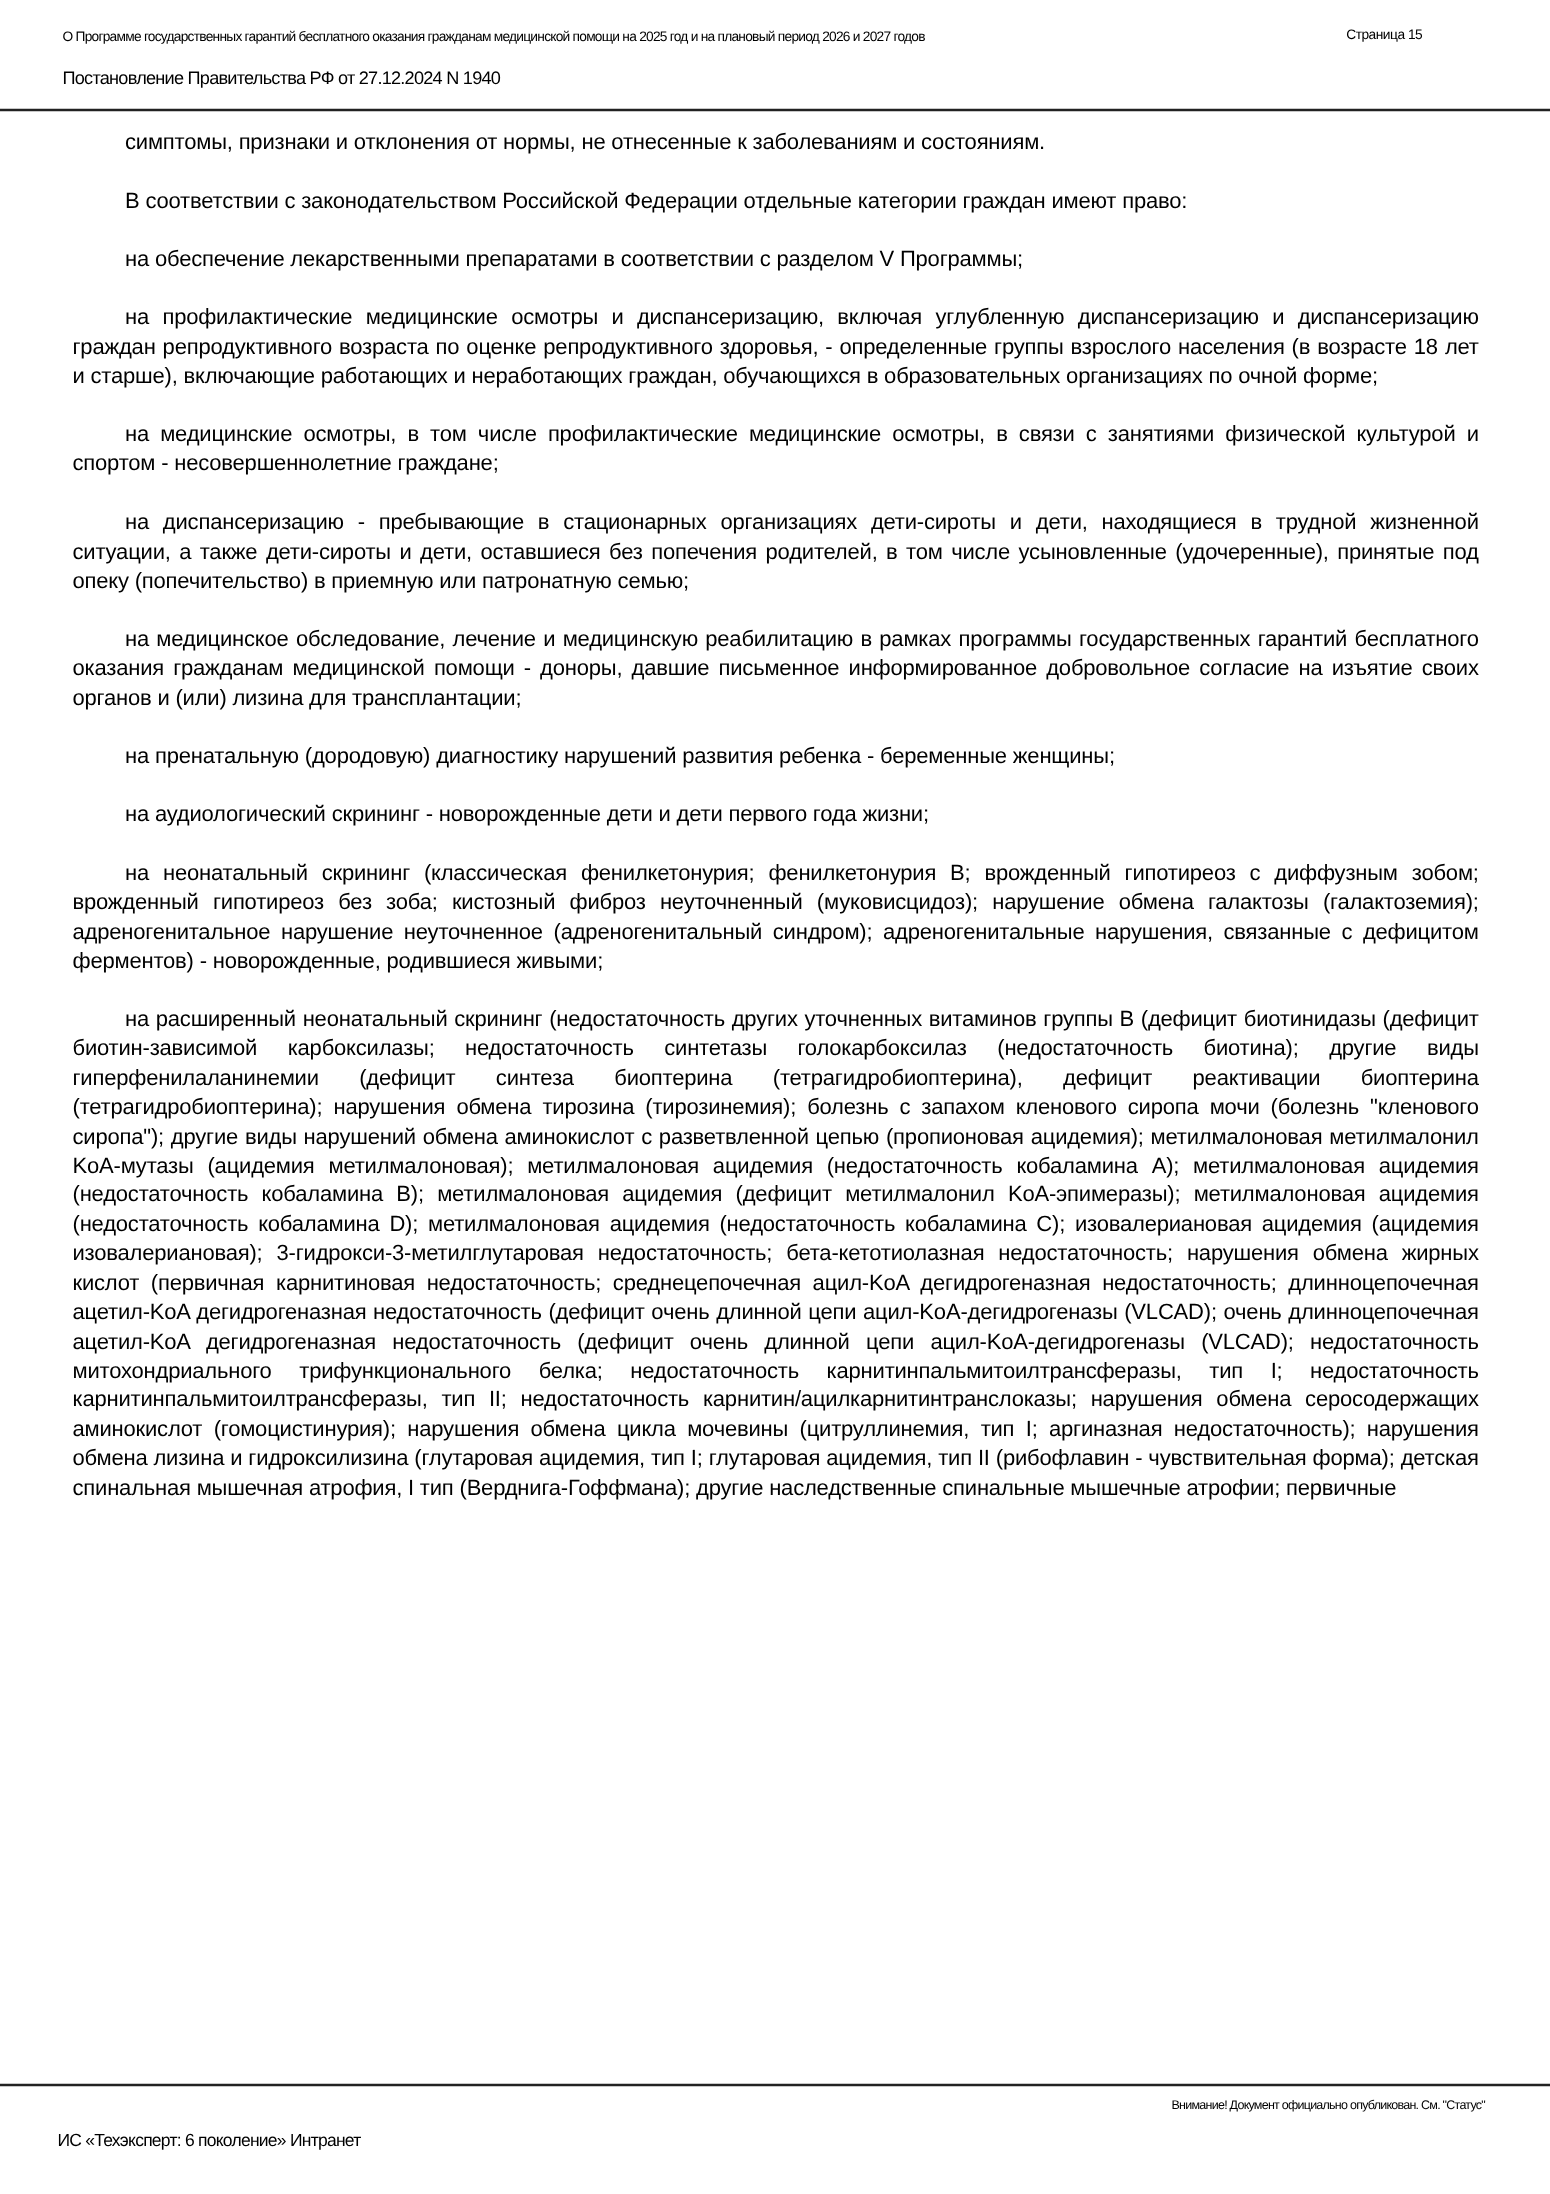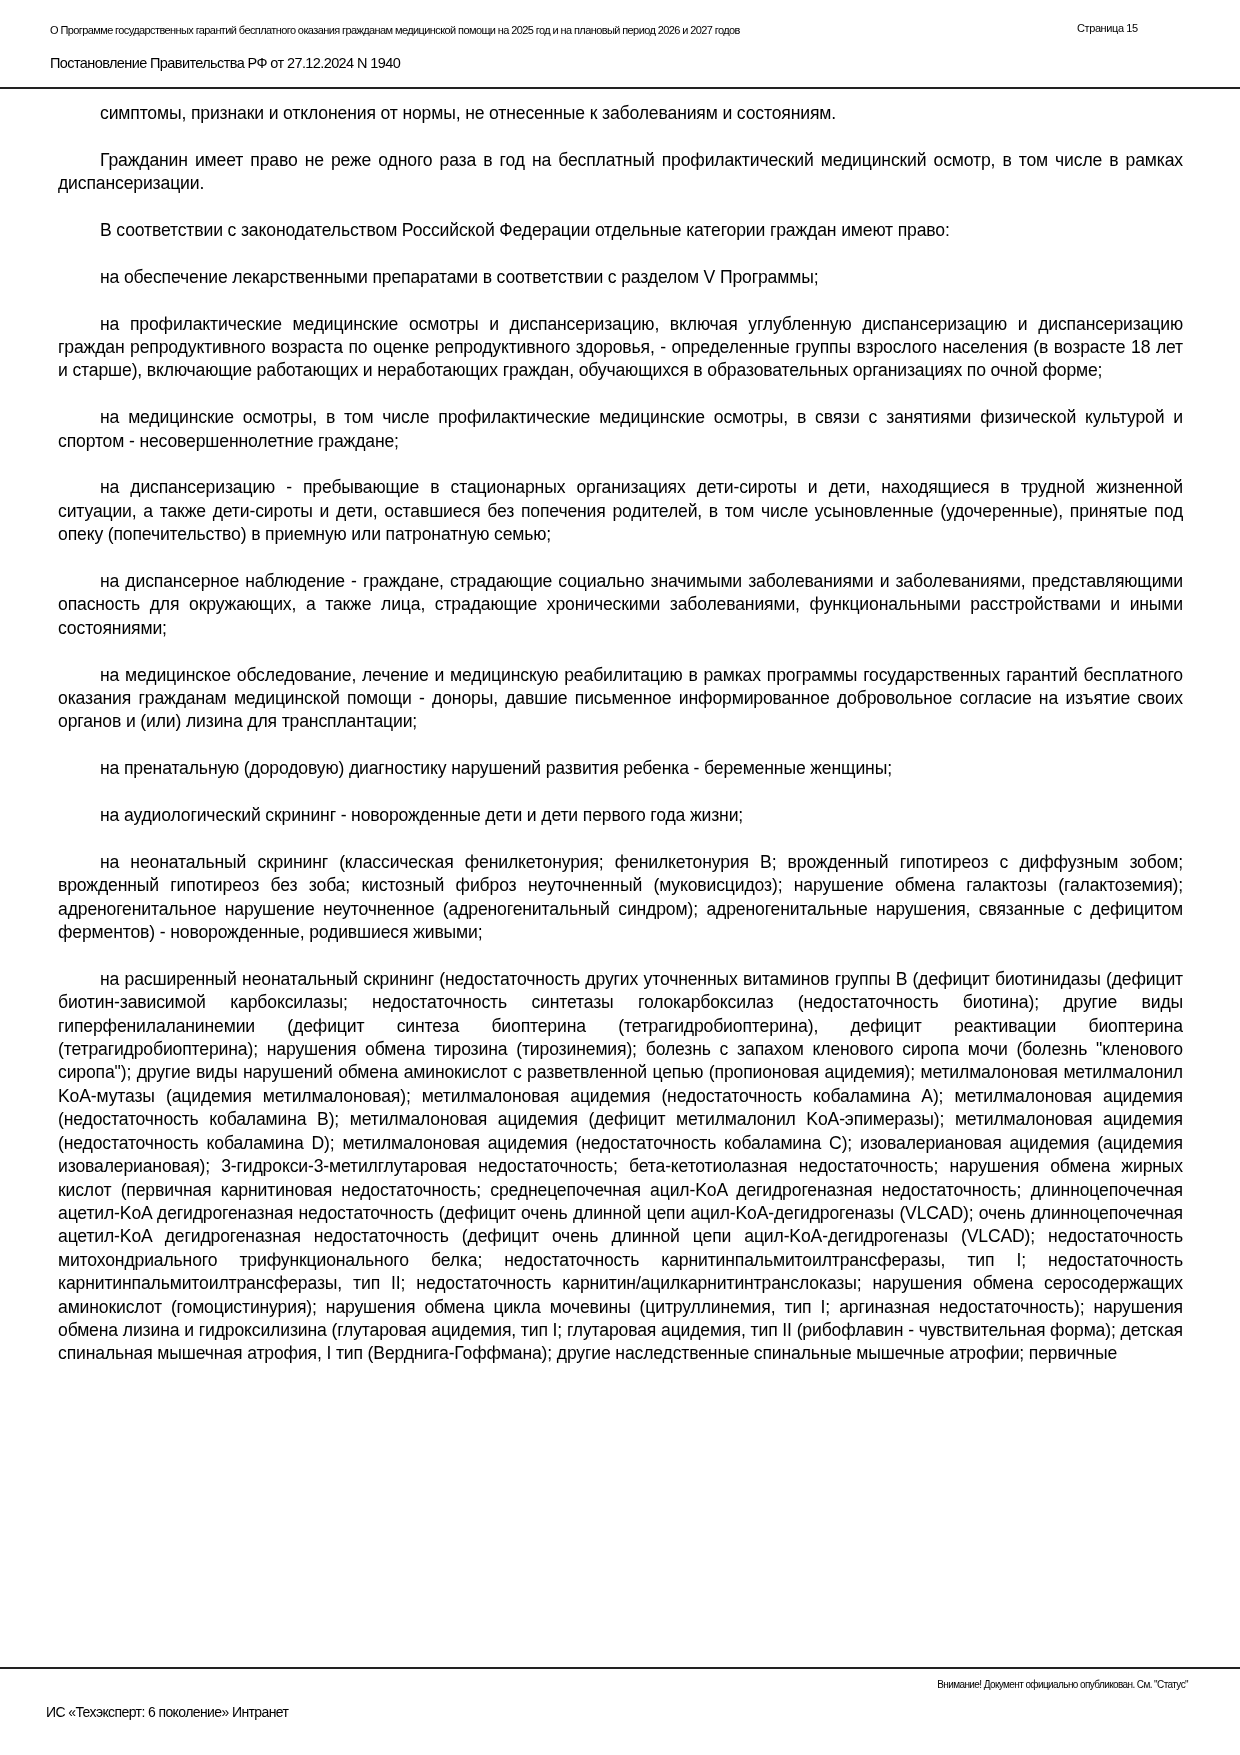--- a/index.html
+++ b/index.html
@@ -22,27 +22,25 @@
 
 <div>
   <div class="hdr-title">О Программе государственных гарантий бесплатного оказания гражданам медицинской помощи на 2025 год и на плановый период 2026 и 2027 годов</div>
   <div class="hdr-sub">Постановление Правительства РФ от 27.12.2024 N 1940</div>
   <div class="hdr-page">Страница 15</div>
   <div class="hdr-rule"></div>
 </div>
 
 <div class="body">
   <p>симптомы, признаки и отклонения от нормы, не отнесенные к заболеваниям и состояниям.</p>
-  <p>Гражданин имеет право не реже одного раза в год на бесплатный профилактический медицинский осмотр, в том числе в рамках диспансеризации.</p>
   <p>В соответствии с законодательством Российской Федерации отдельные категории граждан имеют право:</p>
   <p>на обеспечение лекарственными препаратами в соответствии с разделом V Программы;</p>
   <p>на профилактические медицинские осмотры и диспансеризацию, включая углубленную диспансеризацию и диспансеризацию граждан репродуктивного возраста по оценке репродуктивного здоровья, - определенные группы взрослого населения (в возрасте 18 лет и старше), включающие работающих и неработающих граждан, обучающихся в образовательных организациях по очной форме;</p>
   <p>на медицинские осмотры, в том числе профилактические медицинские осмотры, в связи с занятиями физической культурой и спортом - несовершеннолетние граждане;</p>
   <p>на диспансеризацию - пребывающие в стационарных организациях дети-сироты и дети, находящиеся в трудной жизненной ситуации, а также дети-сироты и дети, оставшиеся без попечения родителей, в том числе усыновленные (удочеренные), принятые под опеку (попечительство) в приемную или патронатную семью;</p>
-  <p>на диспансерное наблюдение - граждане, страдающие социально значимыми заболеваниями и заболеваниями, представляющими опасность для окружающих, а также лица, страдающие хроническими заболеваниями, функциональными расстройствами и иными состояниями;</p>
   <p>на медицинское обследование, лечение и медицинскую реабилитацию в рамках программы государственных гарантий бесплатного оказания гражданам медицинской помощи - доноры, давшие письменное информированное добровольное согласие на изъятие своих органов и (или) лизина для трансплантации;</p>
   <p>на пренатальную (дородовую) диагностику нарушений развития ребенка - беременные женщины;</p>
   <p>на аудиологический скрининг - новорожденные дети и дети первого года жизни;</p>
   <p>на неонатальный скрининг (классическая фенилкетонурия; фенилкетонурия B; врожденный гипотиреоз с диффузным зобом; врожденный гипотиреоз без зоба; кистозный фиброз неуточненный (муковисцидоз); нарушение обмена галактозы (галактоземия); адреногенитальное нарушение неуточненное (адреногенитальный синдром); адреногенитальные нарушения, связанные с дефицитом ферментов) - новорожденные, родившиеся живыми;</p>
   <p class="last">на расширенный неонатальный скрининг (недостаточность других уточненных витаминов группы B (дефицит биотинидазы (дефицит биотин-зависимой карбоксилазы; недостаточность синтетазы голокарбоксилаз (недостаточность биотина); другие виды гиперфенилаланинемии (дефицит синтеза биоптерина (тетрагидробиоптерина), дефицит реактивации биоптерина (тетрагидробиоптерина); нарушения обмена тирозина (тирозинемия); болезнь с запахом кленового сиропа мочи (болезнь "кленового сиропа"); другие виды нарушений обмена аминокислот с разветвленной цепью (пропионовая ацидемия); метилмалоновая метилмалонил KoA-мутазы (ацидемия метилмалоновая); метилмалоновая ацидемия (недостаточность кобаламина A); метилмалоновая ацидемия (недостаточность кобаламина B); метилмалоновая ацидемия (дефицит метилмалонил KoA-эпимеразы); метилмалоновая ацидемия (недостаточность кобаламина D); метилмалоновая ацидемия (недостаточность кобаламина C); изовалериановая ацидемия (ацидемия изовалериановая); 3-гидрокси-3-метилглутаровая недостаточность; бета-кетотиолазная недостаточность; нарушения обмена жирных кислот (первичная карнитиновая недостаточность; среднецепочечная ацил-KoA дегидрогеназная недостаточность; длинноцепочечная ацетил-KoA дегидрогеназная недостаточность (дефицит очень длинной цепи ацил-KoA-дегидрогеназы (VLCAD); очень длинноцепочечная ацетил-KoA дегидрогеназная недостаточность (дефицит очень длинной цепи ацил-KoA-дегидрогеназы (VLCAD); недостаточность митохондриального трифункционального белка; недостаточность карнитинпальмитоилтрансферазы, тип I; недостаточность карнитинпальмитоилтрансферазы, тип II; недостаточность карнитин/ацилкарнитинтранслоказы; нарушения обмена серосодержащих аминокислот (гомоцистинурия); нарушения обмена цикла мочевины (цитруллинемия, тип I; аргиназная недостаточность); нарушения обмена лизина и гидроксилизина (глутаровая ацидемия, тип I; глутаровая ацидемия, тип II (рибофлавин - чувствительная форма); детская спинальная мышечная атрофия, I тип (Верднига-Гоффмана); другие наследственные спинальные мышечные атрофии; первичные</p>
 </div>
 
 <div>
   <div class="ftr-rule"></div>
   <div class="ftr-note">Внимание! Документ официально опубликован. См. "Статус"</div>

